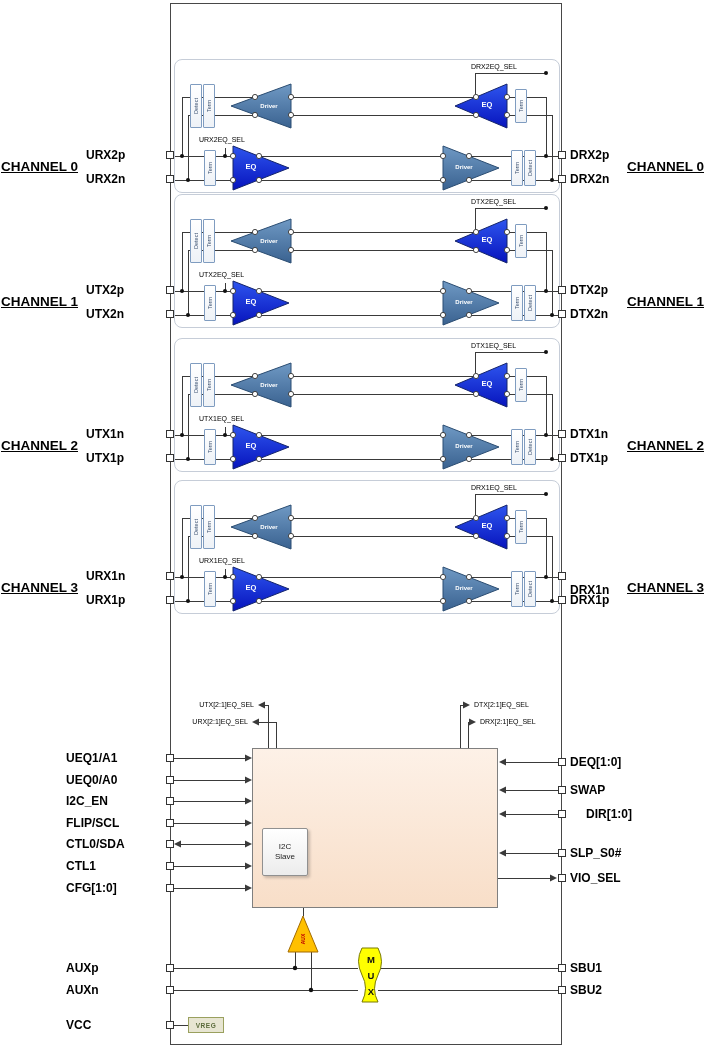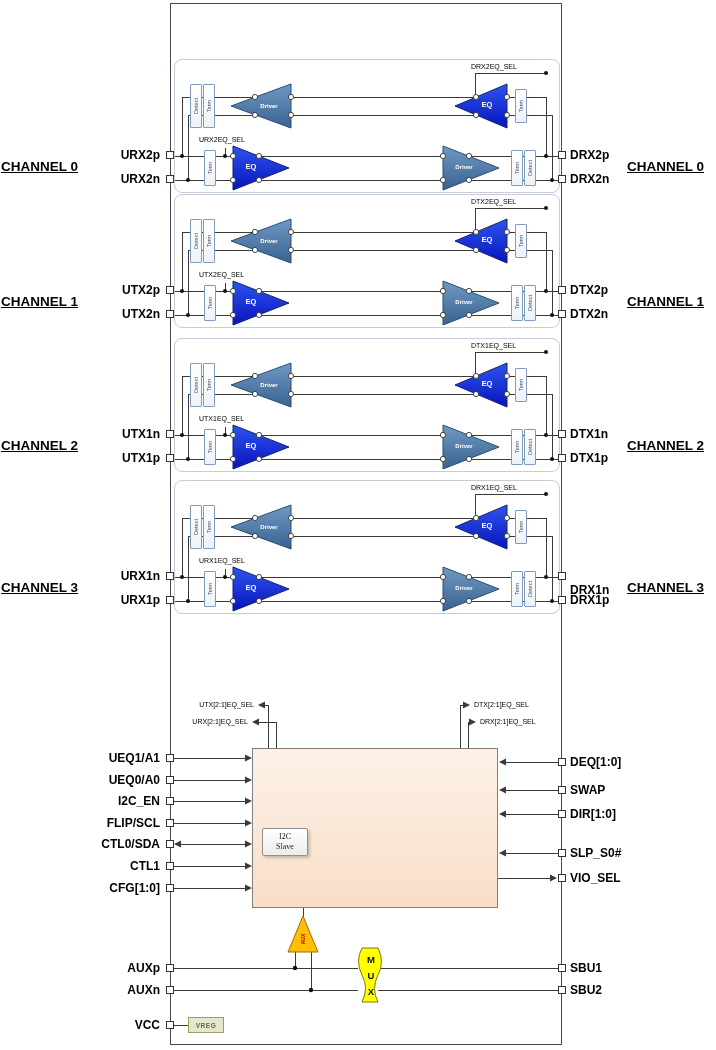--- a/index.html
+++ b/index.html
@@ -13,31 +13,31 @@
   .blk{position:absolute;width:12px;background:linear-gradient(#ffffff,#eef2f7);border:1px solid #7f9cc0;border-radius:1px;
        display:flex;align-items:center;justify-content:center;box-sizing:border-box;}
   .blk span{display:inline-block;transform:rotate(-90deg);font-size:5.5px;line-height:6px;color:#3f5574;white-space:nowrap;}
   .trilab{position:absolute;color:#fff;font-weight:700;text-align:center;white-space:nowrap;}
   .eqt{font-size:7.5px;line-height:9px;text-align:center;}
   .drvt{font-size:6px;line-height:8px;}
   .sel{position:absolute;font-size:7px;line-height:8px;color:#000;white-space:nowrap;}
   .ra{text-align:right;}
   .pad{position:absolute;width:8px;height:8px;background:#fff;border:1px solid #333;box-sizing:border-box;}
   .plabel{position:absolute;font-weight:700;font-size:12px;line-height:14px;height:14px;white-space:nowrap;}
-  .plabel.l{text-align:right;}
+  .plabel.l{}
   .plabel.r{text-align:left;}
   .chlabel{position:absolute;font-weight:700;font-size:13.5px;line-height:16px;white-space:nowrap;text-decoration:underline;}
   .ctl{position:absolute;left:170px;top:690px;}
   .fsm{position:absolute;left:252px;top:748px;width:246px;height:160px;border:1px solid #7f7f7f;box-sizing:border-box;
        background:linear-gradient(180deg,#fdf1e7 0%,var(--fsm-fill,#f8dec8) 100%);}
   .fsm-l1,.fsm-l2{position:absolute;left:0;right:0;text-align:center;font-size:12.5px;line-height:16px;color:#111;}
   .fsm-l1{top:58px;} .fsm-l2{top:76px;}
-  .i2c{position:absolute;left:262px;top:828px;width:46px;height:28px;border:1px solid #909090;border-radius:2px;box-sizing:border-box;
+  .i2c{position:absolute;left:262px;top:828px;width:46px;height:48px;border:1px solid #909090;border-radius:2px;box-sizing:border-box;
        background:linear-gradient(#ffffff,#ececec);box-shadow:2px 2px 3px rgba(0,0,0,.2);
-       display:flex;flex-direction:column;align-items:center;justify-content:center;font-size:8px;line-height:10px;color:#222;font-family:Liberation Serif, serif;}
+       display:flex;flex-direction:column;align-items:center;justify-content:center;font-size:8px;line-height:10px;color:#222;}
   .auxlab{position:absolute;left:295px;top:930px;width:16px;height:18px;display:flex;align-items:center;justify-content:center;}
   .auxlab span{display:inline-block;transform:rotate(-90deg);font-size:5px;font-weight:700;color:#c00000;white-space:nowrap;}
   .muxlab{position:absolute;left:362px;top:952px;width:18px;text-align:center;}
   .muxlab span{display:block;height:16px;line-height:16px;font-size:9.5px;font-weight:700;color:#111;}
   .vreg{position:absolute;left:188px;top:1017px;width:36px;height:16px;background:#e7e5d2;border:1px solid #9aa05e;box-sizing:border-box;
         display:flex;align-items:center;justify-content:center;}
   .vreg span{font-size:6.5px;font-weight:700;letter-spacing:.5px;color:#5a6a3a;}
 </style>
 </head>
 <body>
@@ -417,19 +417,19 @@
   <div class="plabel l" style="left:66px;top:816px;width:94px">FLIP/SCL</div>
   <div class="plabel l" style="left:66px;top:837px;width:94px">CTL0/SDA</div>
   <div class="plabel l" style="left:66px;top:859px;width:94px">CTL1</div>
   <div class="plabel l" style="left:66px;top:881px;width:94px">CFG[1:0]</div>
   <div class="plabel l" style="left:66px;top:961px;width:94px">AUXp</div>
   <div class="plabel l" style="left:66px;top:983px;width:94px">AUXn</div>
   <div class="plabel l" style="left:66px;top:1018px;width:94px">VCC</div>
 
   <div class="plabel r" style="left:570px;top:755px;width:100px">DEQ[1:0]</div>
   <div class="plabel r" style="left:570px;top:783px;width:100px">SWAP</div>
-  <div class="plabel r" style="left:570px;top:807px;width:100px">DIR[1:0]</div>
+  <div class="plabel r" style="left:586px;top:807px;width:100px">DIR[1:0]</div>
   <div class="plabel r" style="left:570px;top:846px;width:100px">SLP_S0#</div>
   <div class="plabel r" style="left:570px;top:871px;width:100px">VIO_SEL</div>
   <div class="plabel r" style="left:570px;top:961px;width:100px">SBU1</div>
   <div class="plabel r" style="left:570px;top:983px;width:100px">SBU2</div>
 
 </div>
 
 </body></html>

